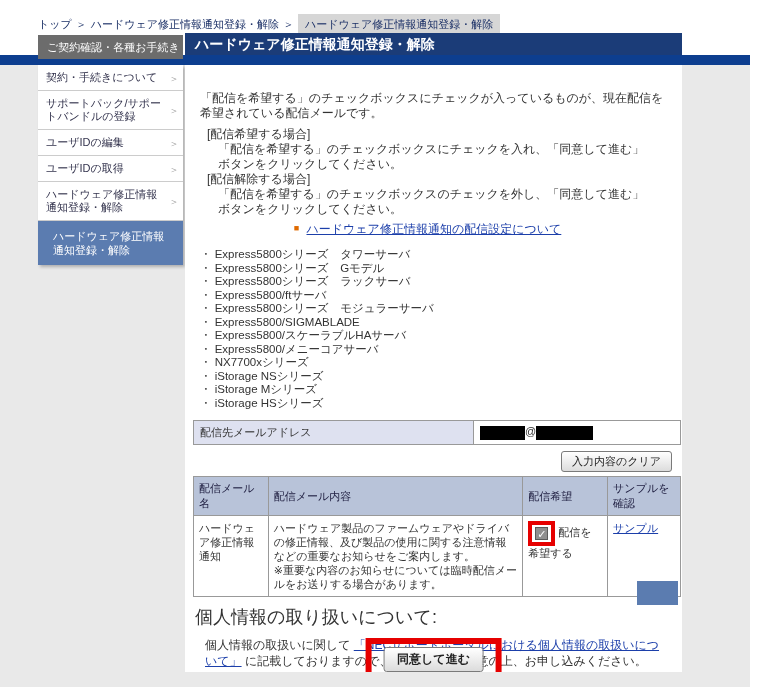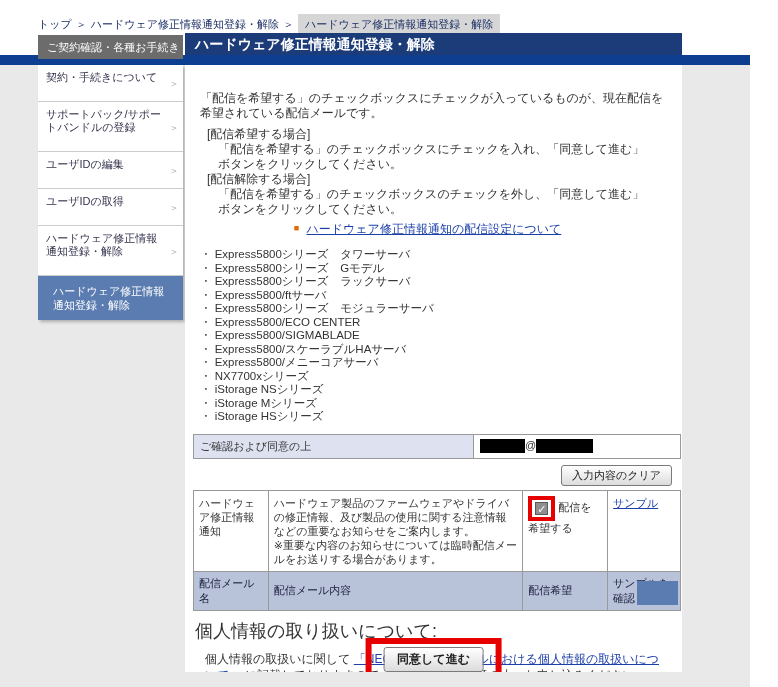--- a/index.html
+++ b/index.html
@@ -14,21 +14,21 @@
   
   .breadcrumb { position:absolute; left:38px; top:14px; font-size:11px; color:#1a2f66; z-index:2; display:flex; align-items:center; gap:4px; white-space:nowrap; }
   .breadcrumb a { color:#1a2f66; text-decoration:none; cursor:pointer; }
   .crumb-current { background:#d6d6d6; padding:3px 7px; color:#1a2f66; }
 
   
   .sidebar-header { position:absolute; left:38px; top:35px; width:145px; height:24px; background:#6c6c6c;
     color:#fff; font-size:11px; line-height:24px; padding-left:9px; z-index:3; }
   .sidebar { position:absolute; left:38px; top:65px; width:145px; background:#fff; z-index:2;
     box-shadow:2px 2px 3px rgba(0,0,0,.25); }
-  .side-item { position:relative; padding:6px 16px 17px 8px; font-size:11px; line-height:13px;
+  .side-item { position:relative; padding:6px 16px 6px 8px; font-size:11px; line-height:13px;
     color:#33334d; border-bottom:1px solid #ccc; background:#fff; cursor:pointer; }
   .side-item .chev { position:absolute; right:4px; top:50%; transform:translateY(-50%); color:#999; font-size:10px; }
   .side-item-active { padding:8px 8px 8px 15px; font-size:11px; line-height:14px;
     background:#5b7cb0; color:#fff; cursor:pointer; }
 
   
   .title-bar { position:absolute; left:185px; top:33px; width:497px; height:22px; background:#1b3c78;
     color:#fff; font-size:14px; font-weight:bold; line-height:22px; padding-left:10px; z-index:3; }
 
   
@@ -168,24 +168,20 @@
         <div class="device-row">
           <span>・</span>
           <span>Express5800/ftサーバ</span>
         </div>
 
         <div class="device-row">
           <span>・</span>
           <span>Express5800シリーズ　モジュラーサーバ</span>
         </div>
 
-        <div class="device-row">
-          <span>・</span>
-          <span>Express5800/ECO CENTER</span>
-        </div>
 
         <div class="device-row">
           <span>・</span>
           <span>Express5800/SIGMABLADE</span>
         </div>
 
         <div class="device-row">
           <span>・</span>
           <span>Express5800/スケーラブルHAサーバ</span>
         </div>
@@ -213,53 +209,53 @@
         <div class="device-row">
           <span>・</span>
           <span>iStorage HSシリーズ</span>
         </div>
       </div>
   </div>
 
   <table class="email-table">
     <tbody>
         <tr>
-      <td class="email-label">ご確認および同意の上</td>
+      <td class="email-label">配信先メールアドレス</td>
       <td class="email-value">
         <span class="redact redact-a"></span><span>@</span><span class="redact redact-b"></span>
       </td>
     </tr>
   </tbody>
     </table>
 
   <div class="clear-row">
     <button class="btn">入力内容のクリア</button>
   </div>
 
   <table class="mail-table">
     <tbody>
         <tr>
-      <td>ハードウェア修正情報通知</td>
-      <td>
-        <span>ハードウェア製品のファームウェアやドライバの修正情報、及び製品の使用に関する注意情報などの重要なお知らせをご案内します。</span>
-        <span class="note-line">※重要な内容のお知らせについては臨時配信メールをお送りする場合があります。</span>
-      </td>
-      <td>
-        <span class="checkbox-frame"><span class="checkbox">✓</span></span><span>配信を希望する</span>
-      </td>
-      <td>
-        <a class="nav-link">サンプル</a>
-      </td>
-    </tr>
-    <tr>
       <th class="col-name">配信メール名</th>
       <th class="col-desc">配信メール内容</th>
       <th class="col-wish">配信希望</th>
       <th class="col-sample">サンプルを確認</th>
     </tr>
+    <tr>
+      <td>ハードウェア修正情報通知</td>
+      <td>
+        <span>ハードウェア製品のファームウェアやドライバの修正情報、及び製品の使用に関する注意情報などの重要なお知らせをご案内します。</span>
+        <span class="note-line">※重要な内容のお知らせについては臨時配信メールをお送りする場合があります。</span>
+      </td>
+      <td>
+        <span class="checkbox-frame"><span class="checkbox">✓</span></span><span>配信を希望する</span>
+      </td>
+      <td>
+        <a class="nav-link">サンプル</a>
+      </td>
+    </tr>
   </tbody>
     </table>
 
   <div class="privacy-heading">個人情報の取り扱いについて:</div>
   <div class="blue-block"></div>
 
   <div class="privacy-text">
     <span>個人情報の取扱いに関して </span><a class="nav-link">「NECサポートポータルにおける個人情報の取扱いについて」</a><span> に記載しておりますので、ご確認および同意の上、お申し込みください。</span>
   </div>
 

